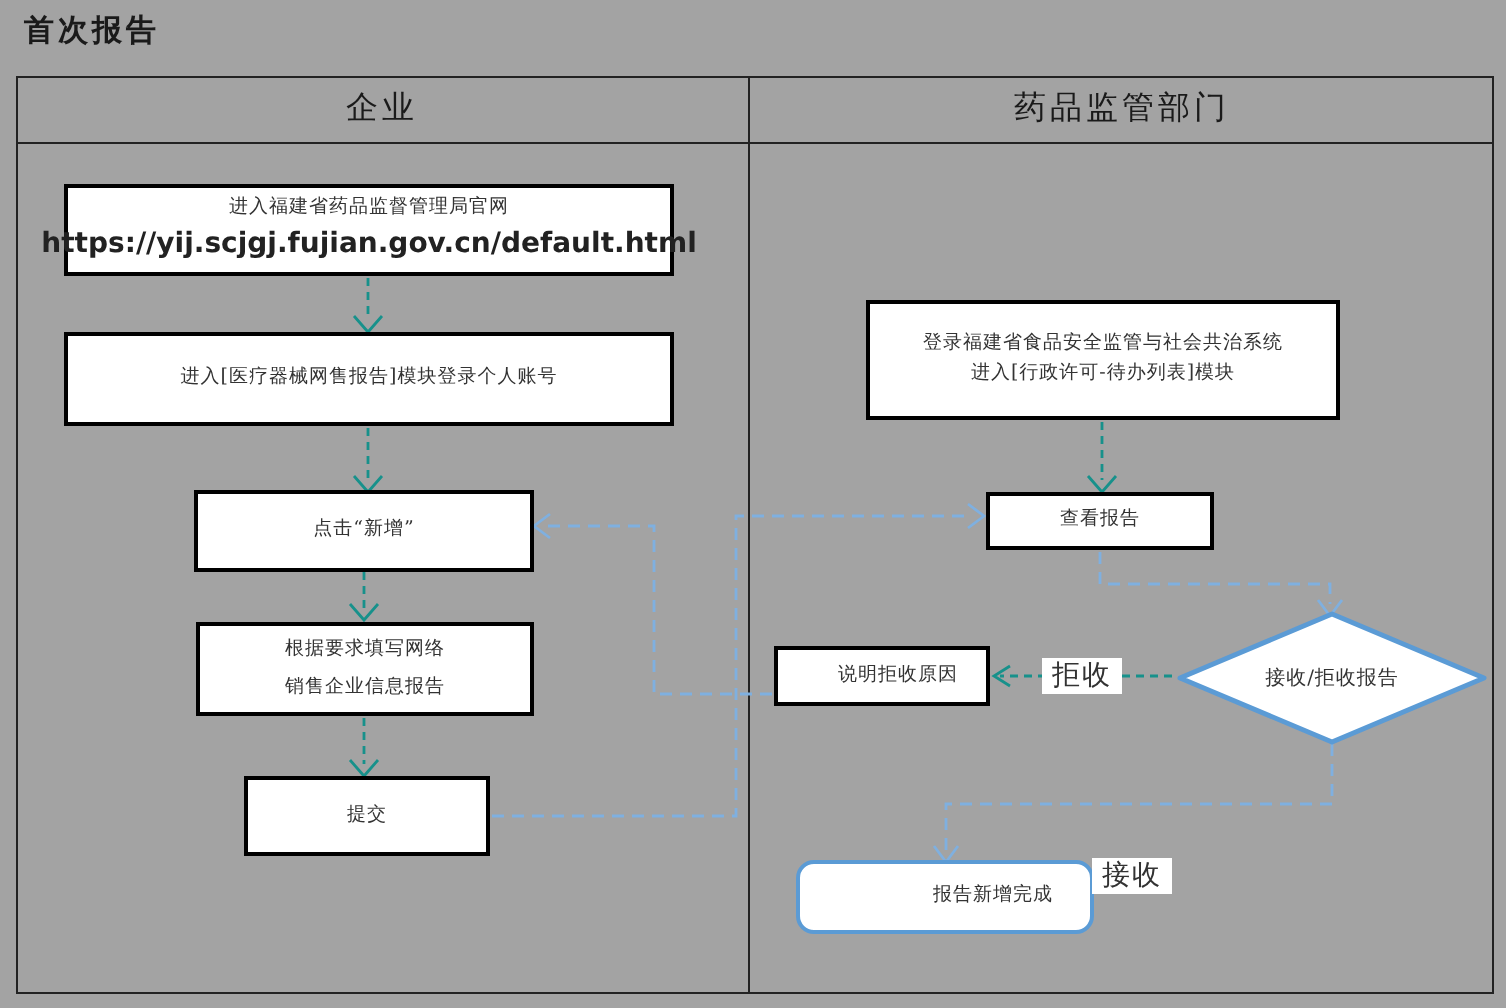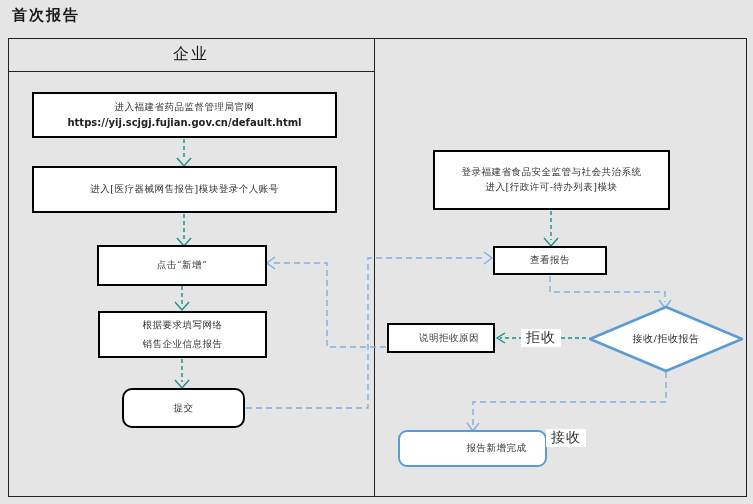--- a/index.html
+++ b/index.html
@@ -1,50 +1,51 @@
 <!DOCTYPE html>
 <html><head>
 <meta charset="utf-8">
 <style>
   html,body{margin:0;padding:0;background:#fff;}
-  #stage{position:relative;width:753px;height:504px;background:#e5e5e5;overflow:hidden;
+  #stage{position:relative;width:753px;height:504px;background:#a3a3a3;overflow:hidden;
          font-family:"DejaVu Sans",sans-serif;}
   .title{position:absolute;left:12px;top:6px;font-size:15px;font-weight:bold;color:#1a1a1a;
          letter-spacing:2px;font-family:"DejaVu Serif","DejaVu Sans",serif;}
   .frame{position:absolute;left:8px;top:38px;width:739px;height:459px;border:1px solid #222;box-sizing:border-box;}
   .lane-divider{position:absolute;left:374px;top:38px;width:1px;height:459px;background:#222;}
   .lane-header{position:absolute;top:38px;height:34px;display:flex;align-items:center;justify-content:center;
          font-size:16px;color:#1a1a1a;letter-spacing:2px;font-family:Liberation Sans, sans-serif;
          border-bottom:1px solid #222;box-sizing:border-box;}
   .lane-header.left{left:8px;width:366px;}
   .lane-header.right{left:375px;width:372px;}
   svg#wires{position:absolute;left:0;top:0;}
   .node{position:absolute;background:#fff;border:2px solid #000;box-sizing:border-box;
         display:flex;flex-direction:column;align-items:center;justify-content:center;
         text-align:center;font-size:9.5px;color:#333;line-height:1.55;letter-spacing:0.5px;
         font-family:"DejaVu Serif","DejaVu Sans",serif;}
-  .node .url{font-family:"DejaVu Sans",sans-serif;font-weight:bold;font-size:10px;letter-spacing:0;color:#222;}
+  .node .url{font-family:"DejaVu Sans",sans-serif;font-weight:bold;font-size:14px;letter-spacing:0;color:#222;}
   .node.rounded{border:2px solid #5B9BD5;border-radius:9px;padding-left:48px;}
   .diamond-label{position:absolute;left:606px;top:332px;width:120px;text-align:center;
         font-size:10px;color:#333;letter-spacing:0.5px;font-family:"DejaVu Serif","DejaVu Sans",serif;}
   .edge-label{position:absolute;background:#fff;padding:0 5px;font-size:14px;color:#333;
         letter-spacing:1px;font-family:"DejaVu Serif","DejaVu Sans",serif;}
   .edge-label.reject{left:521px;top:329px;}
   .edge-label.accept{left:546px;top:394px;margin-top:35px;}
 </style>
 </head>
 <body>
 
 <div id="stage">
 
   <div class="title">首次报告</div>
 
   <div class="frame"></div>
   <div class="lane-divider"></div>
   <div class="lane-header left">企业</div>
+  <div class="lane-header right">药品监管部门</div>
 
   <svg id="wires" width="753" height="504" viewBox="0 0 753 504">
 
     <g stroke="#17918B" stroke-width="1.4" fill="none">
       <path d="M184,139 V160" stroke-dasharray="4,3"></path>
       <path d="M177,158 L184,166 L191,158"></path>
       <path d="M184,214 V240" stroke-dasharray="4,3"></path>
       <path d="M177,238 L184,246 L191,238"></path>
       <path d="M182,286 V304" stroke-dasharray="4,3"></path>
       <path d="M175,302 L182,310 L189,302"></path>
@@ -81,21 +82,21 @@
 
   <div class="node" style="left:97px;top:245px;width:170px;height:41px;">
     <span>点击“新增”</span>
   </div>
 
   <div class="node" style="left:98px;top:311px;width:169px;height:47px;line-height:1.9;">
     <span>根据要求填写网络</span>
     <span>销售企业信息报告</span>
   </div>
 
-  <div class="node" style="left:122px;top:388px;width:123px;height:40px;border-radius:10px;">
+  <div class="node" style="left:122px;top:388px;width:123px;height:40px;">
     <span>提交</span>
   </div>
 
   <div class="node" style="left:493px;top:246px;width:114px;height:29px;">
     <span>查看报告</span>
   </div>
 
   <div class="node" style="left:433px;top:150px;width:237px;height:60px;">
     <span>登录福建省食品安全监管与社会共治系统</span>
     <span>进入[行政许可-待办列表]模块</span>

